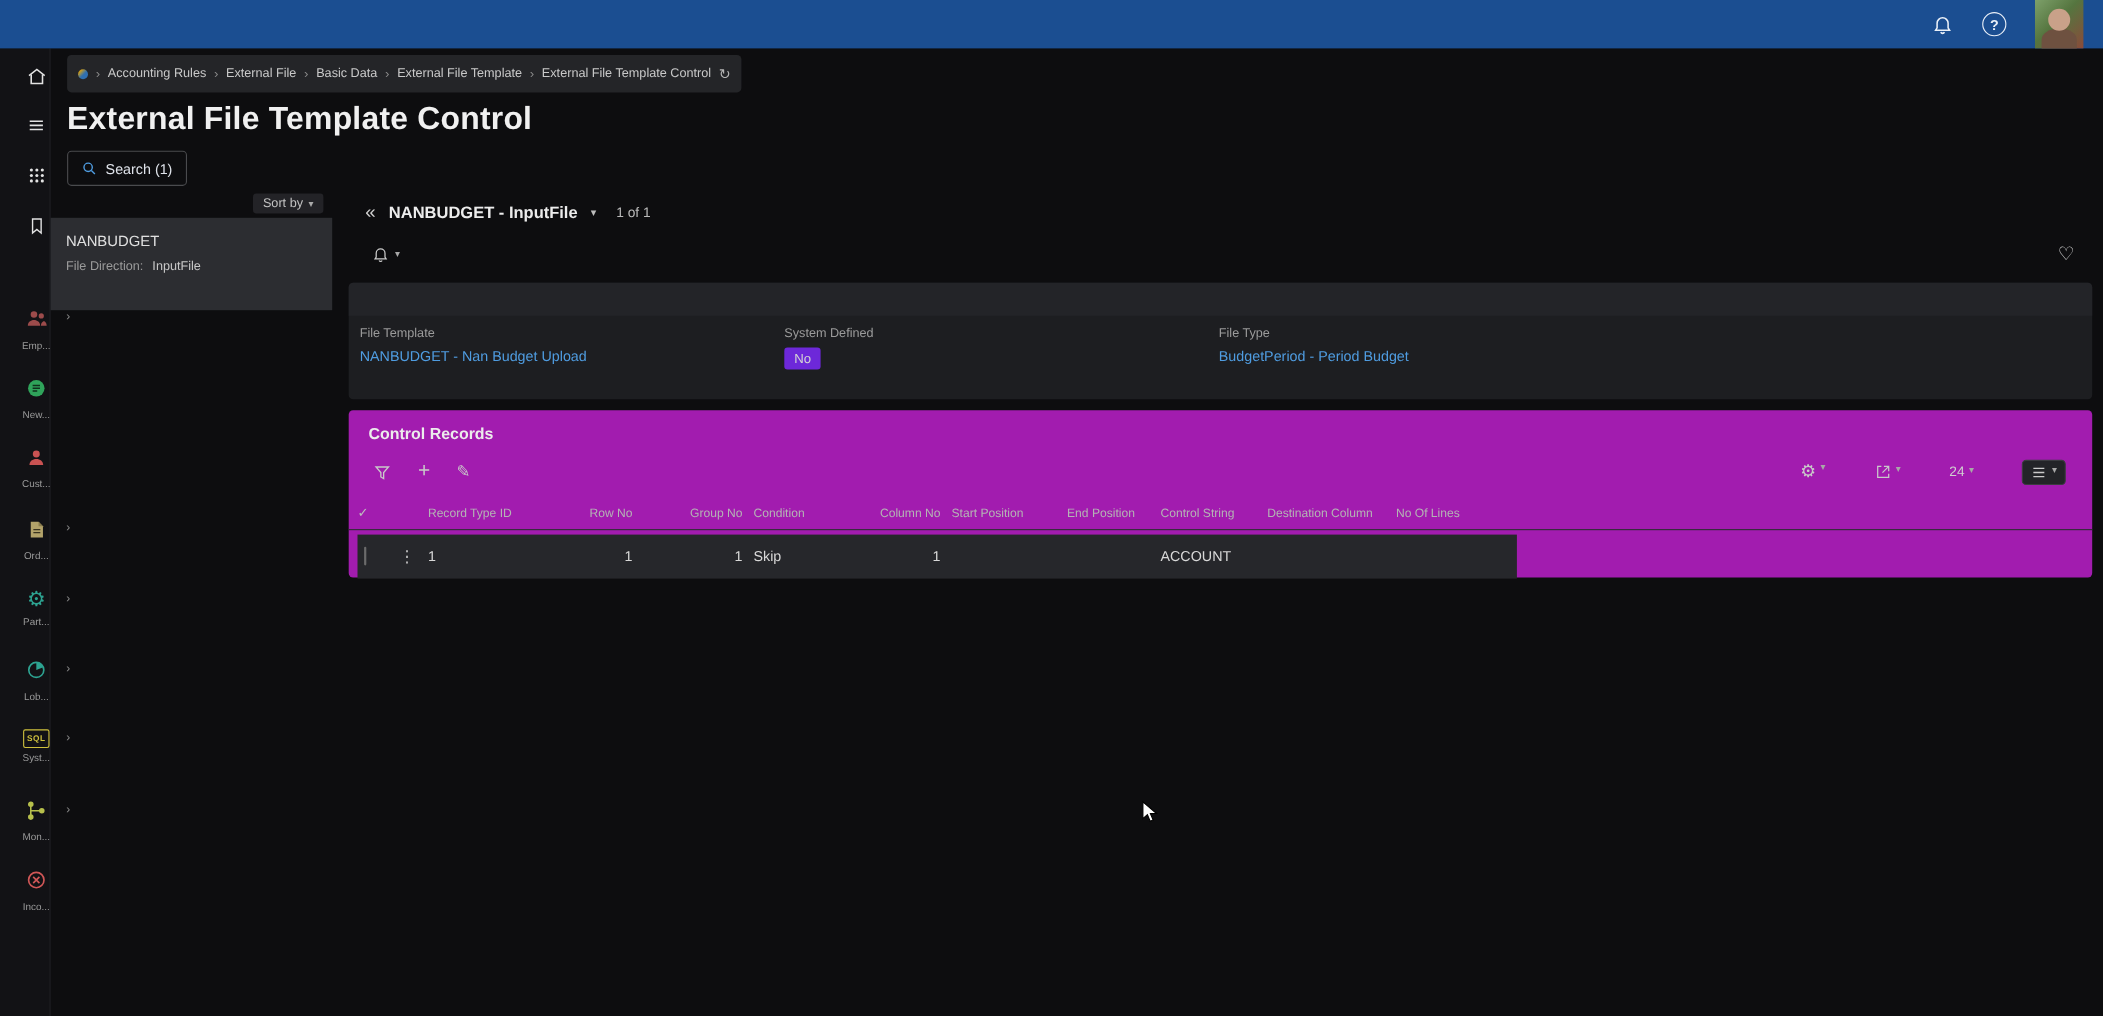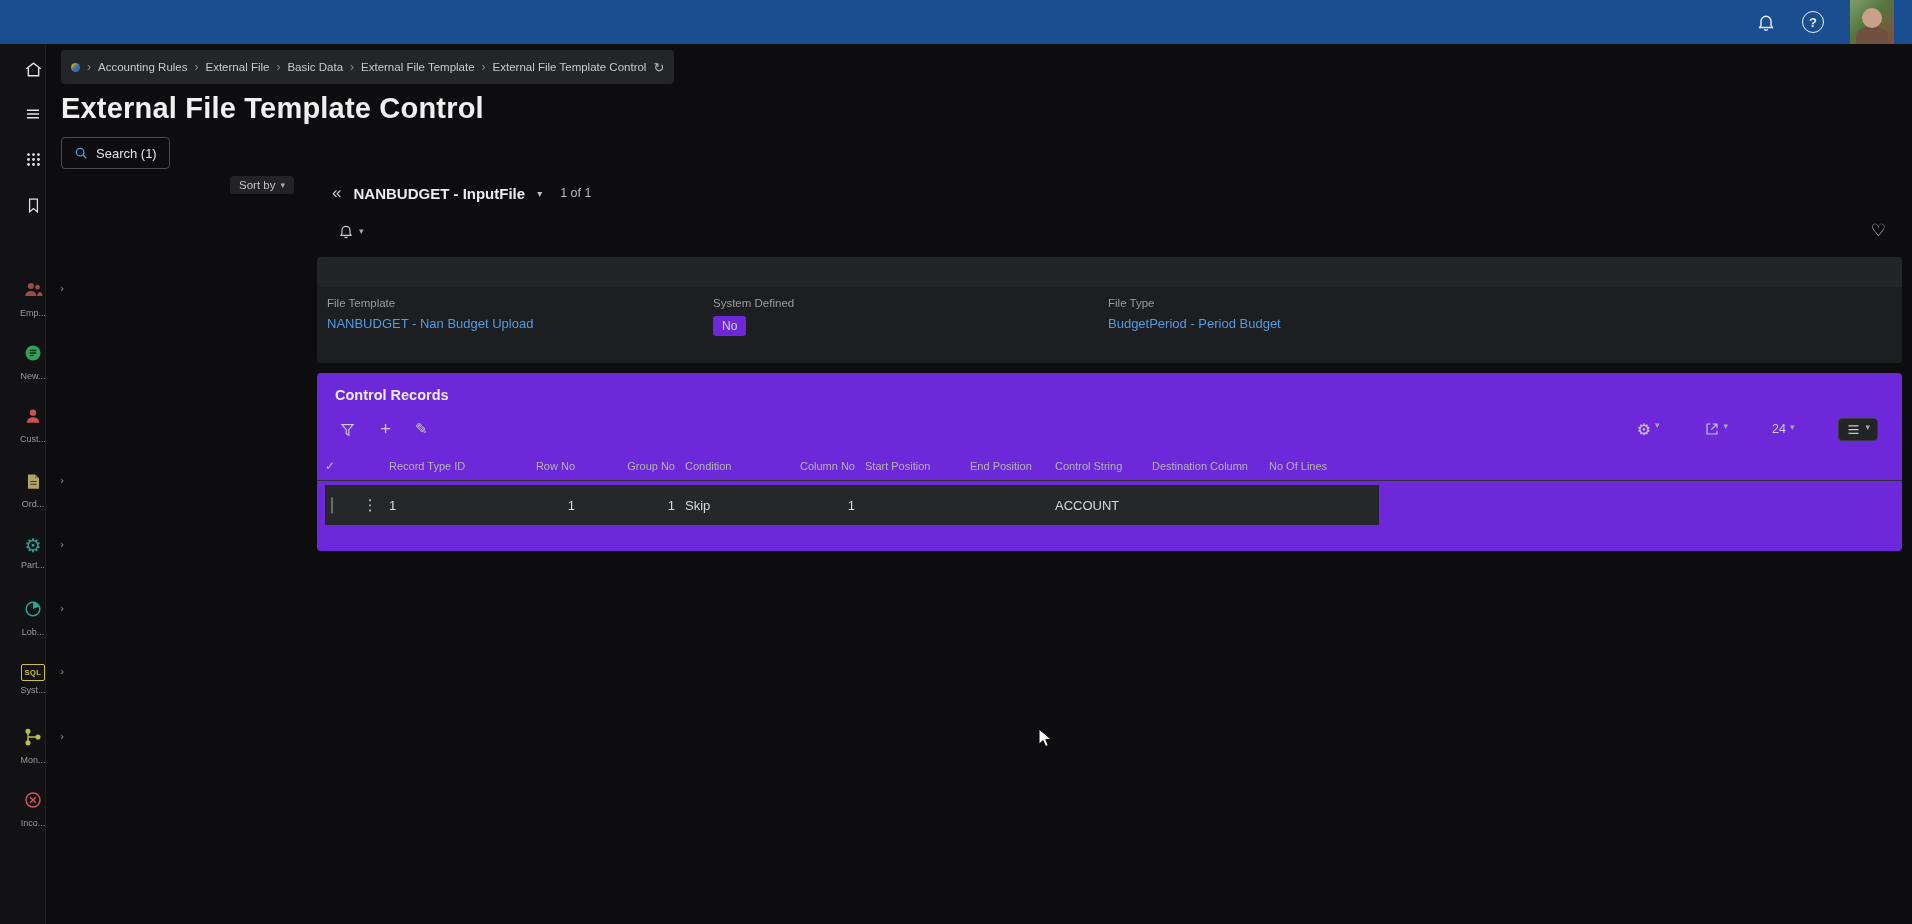--- a/index.html
+++ b/index.html
@@ -92,21 +92,21 @@
   .field .f-value{margin-top:7px;font-size:13px;color:#d6d6d6}
   .f1{width:396px;padding-left:10px}
   .f2{width:395px}
   .f3{width:391px}
   .f4{flex:1}
   .link{color:#4f9ce0;text-decoration:none;cursor:pointer}
   .badge{display:inline-block;background:#6d28d9;color:#d4d4d4;font-size:12px;border-radius:3px;padding:3px 9px}
   .ro-input{width:188px;height:26px;background:#242528;border:1px solid #3c3d41;border-radius:3px;
     color:#b9b9b9;font-size:12.5px;padding:0 8px;font-family:"Liberation Sans",sans-serif}
 
-  .cr-card{margin:10px 10px 0 15px;background:#6d28d9;border-radius:4px;height:178px;position:relative}
+  .cr-card{margin:10px 10px 0 15px;background:#a21caf;border-radius:4px;height:152px;position:relative}
   .cr-title{padding:14px 0 0 18px;font-size:14.5px;font-weight:700;color:#ececec}
   .cr-toolbar{display:flex;align-items:center;margin-top:14px;padding:0 24px 0 22px;height:24px}
   .tool{color:#c9c9c9;cursor:pointer;display:inline-flex;align-items:flex-start;gap:4px}
   .tool + .tool{margin-left:24px}
   .tool .g-plus{font-size:19px;font-weight:400}
   .tool .g-pencil{font-size:15px}
   .cr-right{margin-left:auto;display:flex;align-items:center;gap:20px}
   .cr-right .g-gear{font-size:16px}
   .cr-right .g-caret{font-size:9px;color:#a8a8a8}
   .page-size{font-size:12.5px;color:#d0d0d0}
@@ -303,20 +303,27 @@
       <span>Search (1)</span>
     </button>
   </div>
 
   <div class="list-panel">
     <div class="sort-row">
       <span class="sort-btn">
         <span>Sort by</span>
         <span class="g-caret"></span>
       </span>
+    </div>
+    <div class="list-card">
+      <div class="lc-title">NANBUDGET</div>
+      <div class="lc-sub">
+        <span class="lc-label">File Direction:</span>
+        <span class="lc-value">InputFile</span>
+      </div>
     </div>
   </div>
 
   <div class="content">
 
     <div class="rec-head">
       <span class="rh-collapse g-collapse"></span>
       <span class="rh-title">NANBUDGET - InputFile</span>
       <span class="rh-caret g-caret"></span>
       <span class="rh-count">1 of 1</span>

